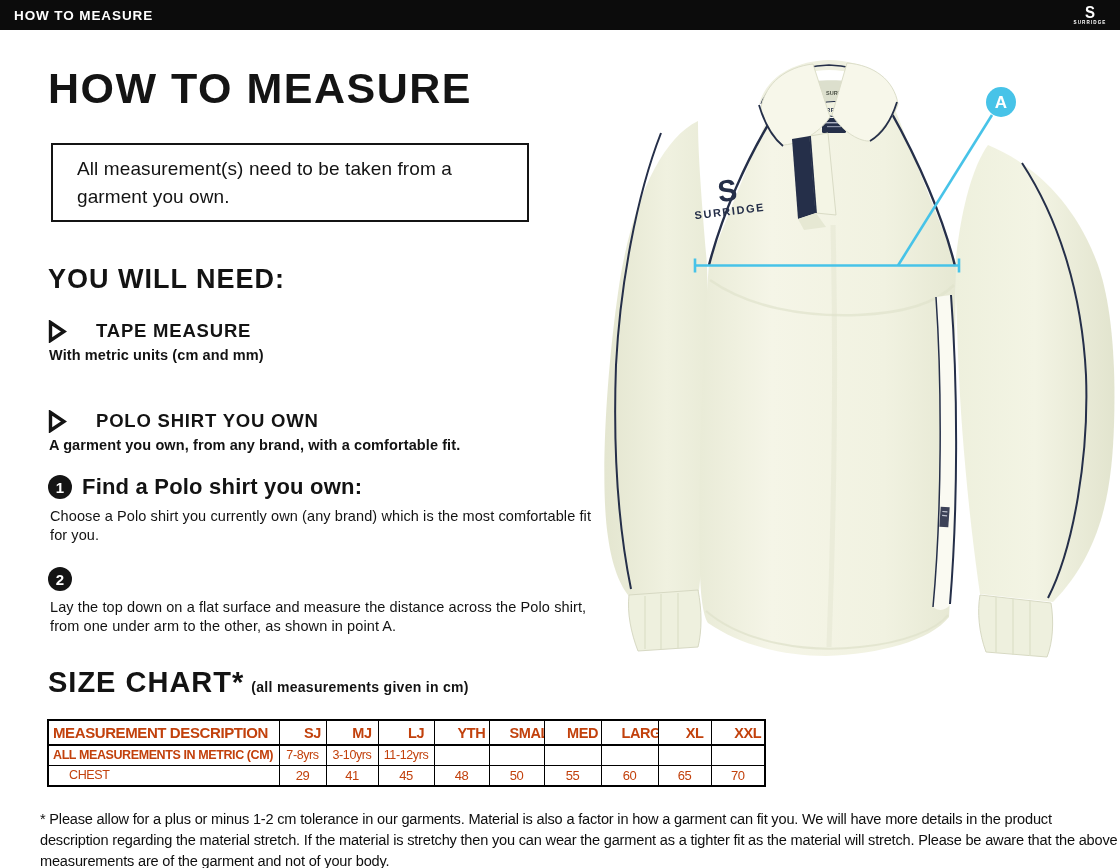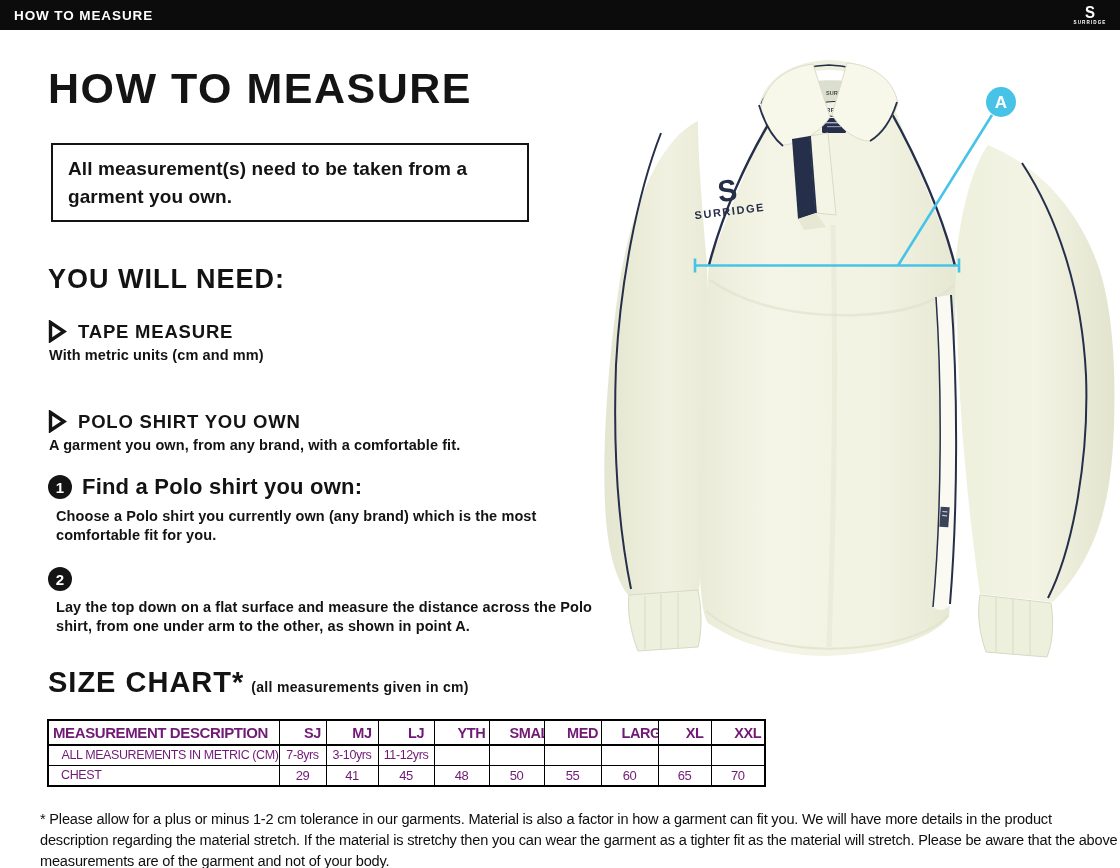--- a/index.html
+++ b/index.html
@@ -30,68 +30,68 @@
   
   .page-title {
     position:absolute; left:48px; top:64px; margin:0;
     font-size:43px; font-weight:800; letter-spacing:1.5px; color:#141414;
   }
   .notice-box {
     position:absolute; left:51px; top:143px; width:478px; height:79px;
     border:2px solid #141414; display:flex; align-items:center;
   }
   .notice-text {
-    margin:0 15px; font-size:19px; font-weight:bold; line-height:1.45; letter-spacing:.1px;
+    margin:0 24px; font-size:19px; font-weight:normal; line-height:1.45; letter-spacing:.1px;
   }
   .need-heading {
     position:absolute; left:48px; top:264px;
     font-size:27px; font-weight:800; letter-spacing:1px;
   }
   .need-item { position:absolute; left:48px; }
   .need-item.first  { top:320px; }
   .need-item.second { top:410px; }
-  .need-head { display:flex; align-items:center; gap:11px; }
+  .need-head { display:flex; gap:29px; }
   .tri-icon { flex:0 0 auto; display:block; }
   .need-title { font-size:18.5px; font-weight:800; letter-spacing:.8px; }
   .need-desc  { font-size:14.5px; font-weight:bold; margin-top:4px; margin-left:1px; letter-spacing:.1px; }
 
   .step { position:absolute; left:48px; width:565px; }
   .step.one { top:474px; }
   .step.two { top:567px; }
   .step-head { display:flex; align-items:center; gap:10px; }
   .step-num {
     width:24px; height:24px; border-radius:50%; background:#141414; color:#fff;
     font-size:15px; font-weight:bold; display:flex; align-items:center; justify-content:center;
     flex:0 0 auto;
   }
   .step-title { font-size:22px; font-weight:800; letter-spacing:.2px; }
-  .step-desc  { font-size:14.5px; font-weight:bold; line-height:1.32; margin-top:7px; margin-left:8px; width:555px; letter-spacing:.1px; }
+  .step-desc  { font-size:14.5px; font-weight:normal; line-height:1.32; margin-top:7px; margin-left:2px; width:555px; letter-spacing:.1px; }
 
   
   .size-chart-heading {
     position:absolute; left:48px; top:666px;
     font-size:29px; font-weight:800; letter-spacing:1px;
   }
   .size-chart-sub { font-size:14px; font-weight:bold; letter-spacing:.3px; margin-left:7px; }
   .size-table {
     position:absolute; left:47px; top:719px; width:717px;
     border-collapse:collapse; table-layout:fixed;
     border:2px solid #000;
   }
   .size-table th, .size-table td {
     border:1px solid #000; text-align:center; padding:0;
-    font-family:"Liberation Sans", sans-serif; letter-spacing:-.4px; color:#701a75;
+    font-family:"Liberation Sans", sans-serif; letter-spacing:-.4px; color:#c2410c;
     overflow:hidden; white-space:nowrap;
   }
   .size-table thead th { height:25px; font-size:14.5px; font-weight:bold; border-bottom:2px solid #000;padding-left:20px; }
   .size-table thead th.c-desc { text-align:left; padding-left:4px; font-size:15px; }
   .size-table tbody tr.r-metric td { height:20px; font-size:12.5px; }
-  .size-table tbody tr.r-metric td.c-desc { text-align:right; padding-left:4px; font-weight:normal; }
+  .size-table tbody tr.r-metric td.c-desc { text-align:left; padding-left:4px; font-weight:bold; }
   .size-table tbody tr.r-chest td { height:21px; font-size:13px; }
-  .size-table tbody tr.r-chest td.c-desc { text-align:left; padding-left:12px; font-size:12.5px; }
+  .size-table tbody tr.r-chest td.c-desc { text-align:left; padding-left:20px; font-size:12.5px; }
 
   .footnote {
     position:absolute; left:40px; top:809px; width:1150px;
     font-size:15.5px; line-height:1.34; letter-spacing:-.2px; color:#0e0e0e;
     transform:scaleX(.94); transform-origin:0 0;
   }
 
   
   .shirt-wrap { position:absolute; left:598px; top:55px; width:522px; height:620px; }
 </style>

